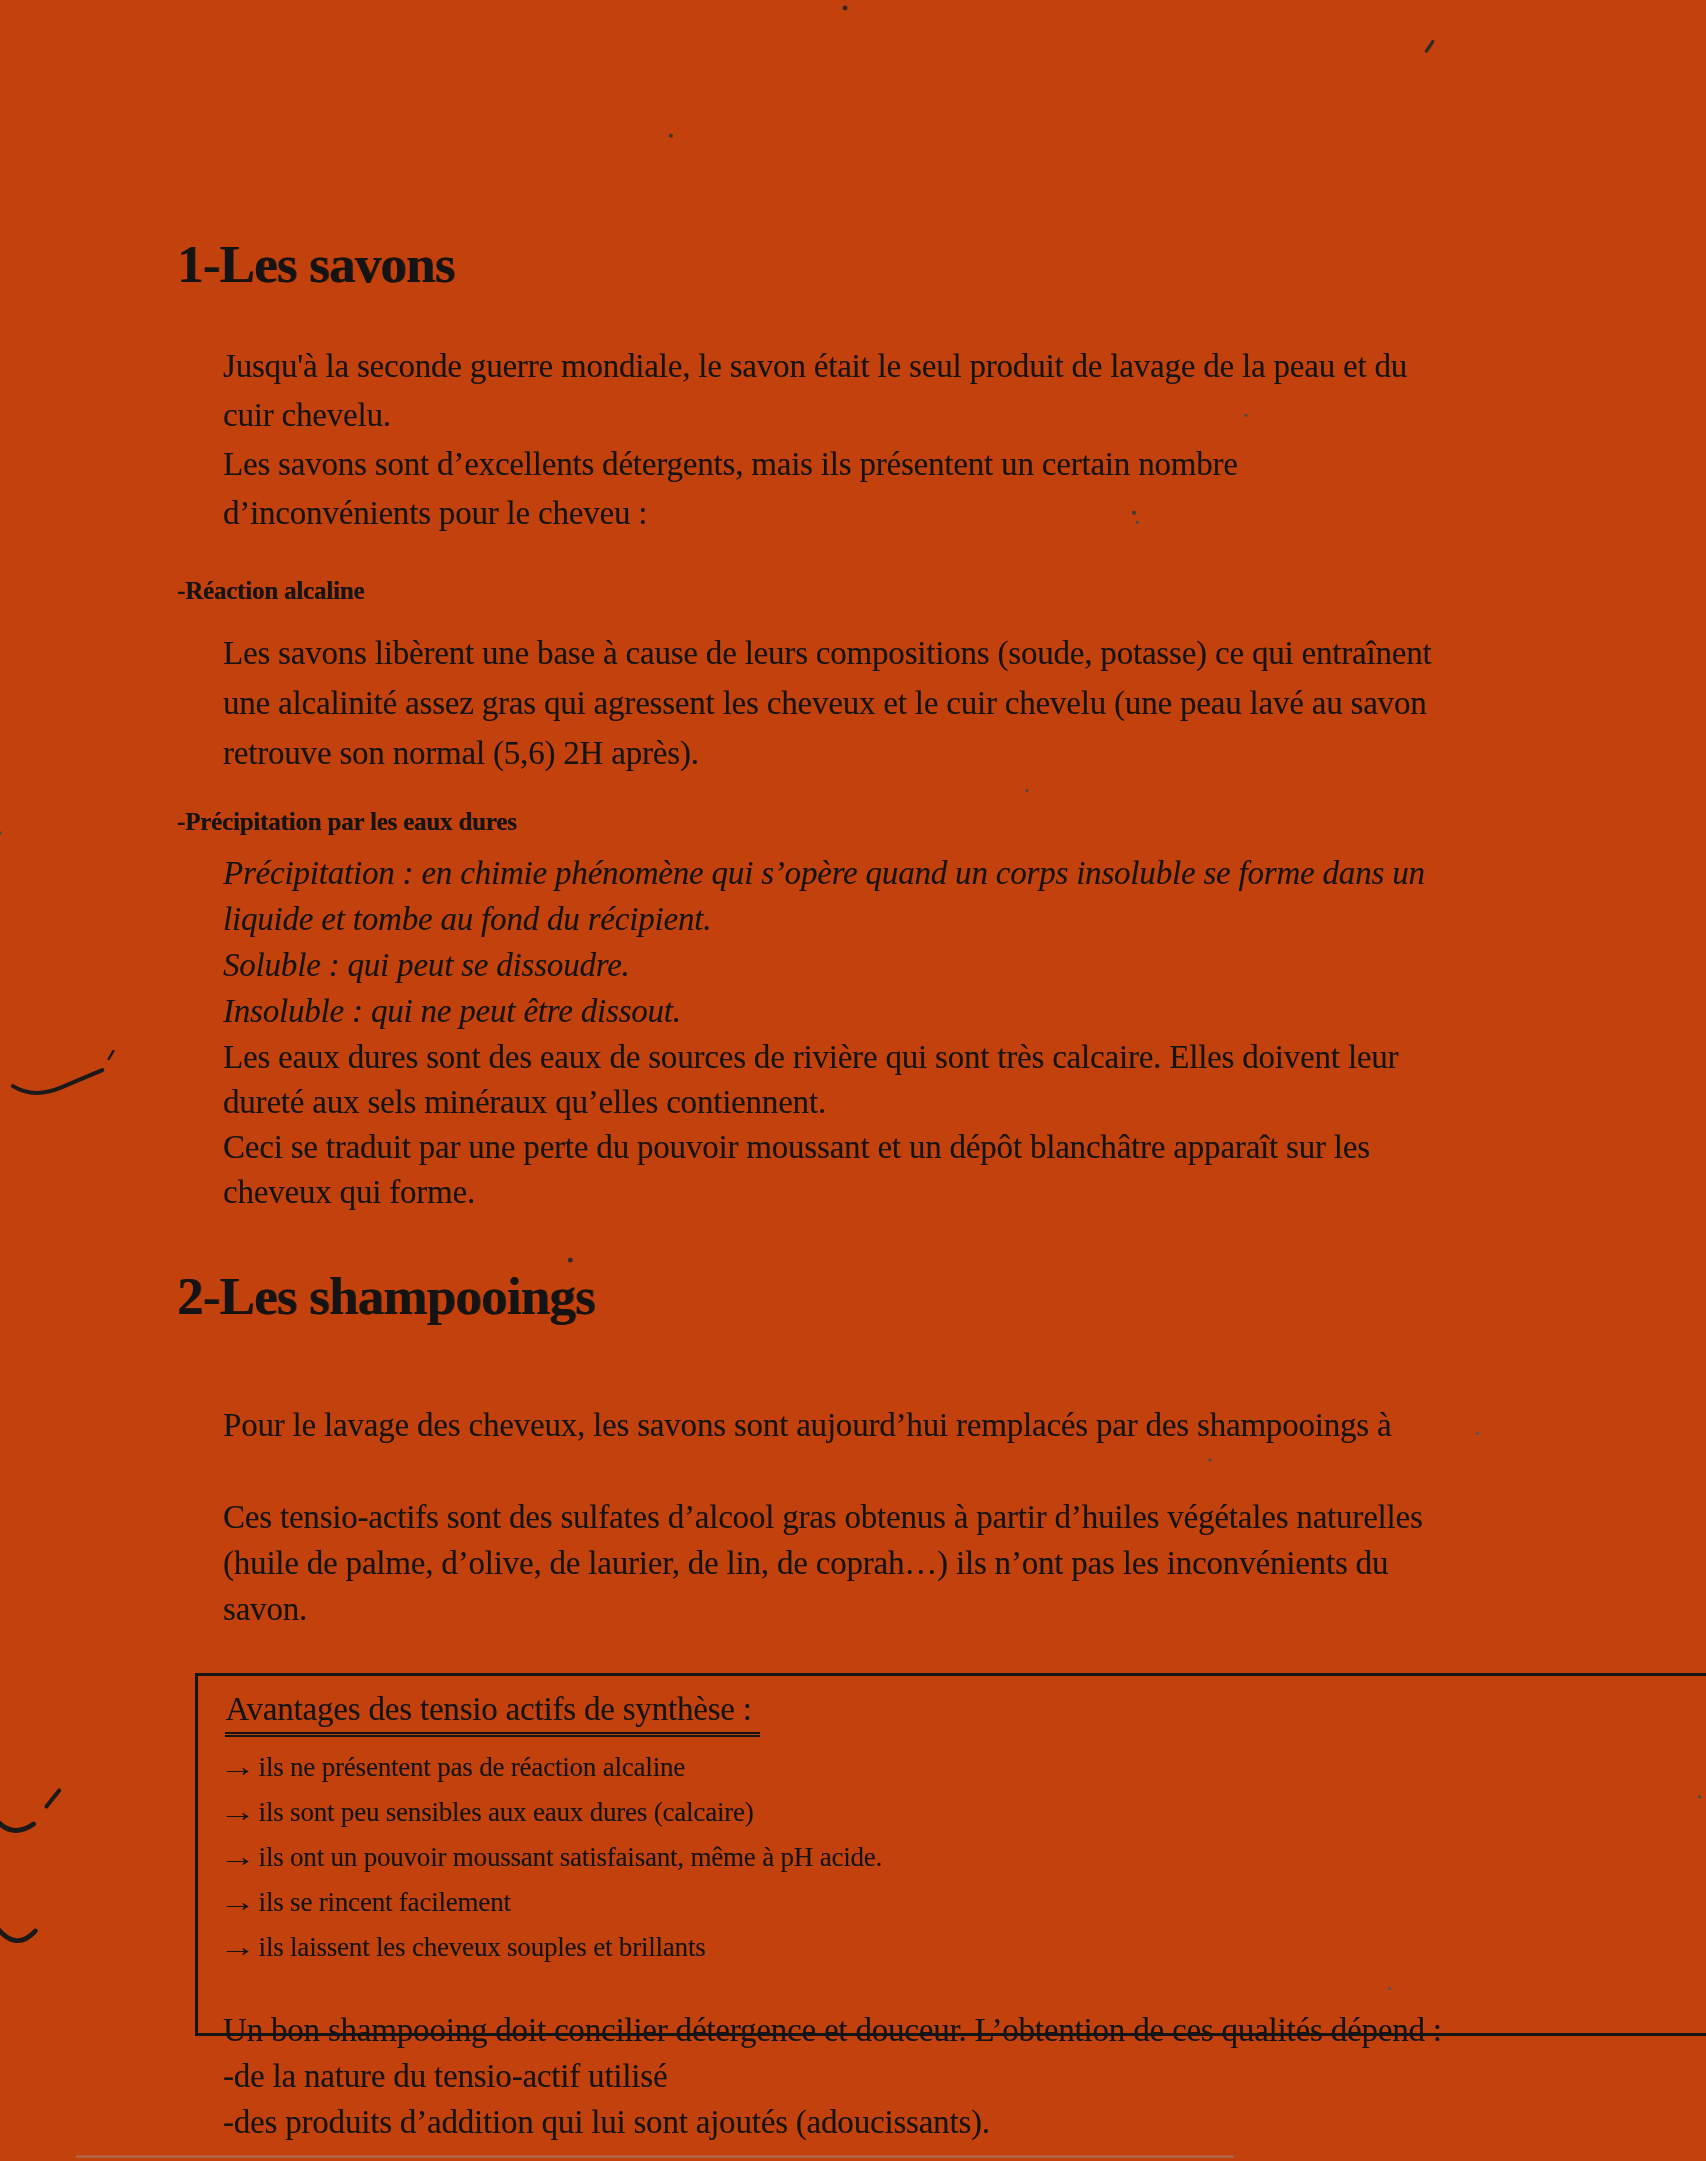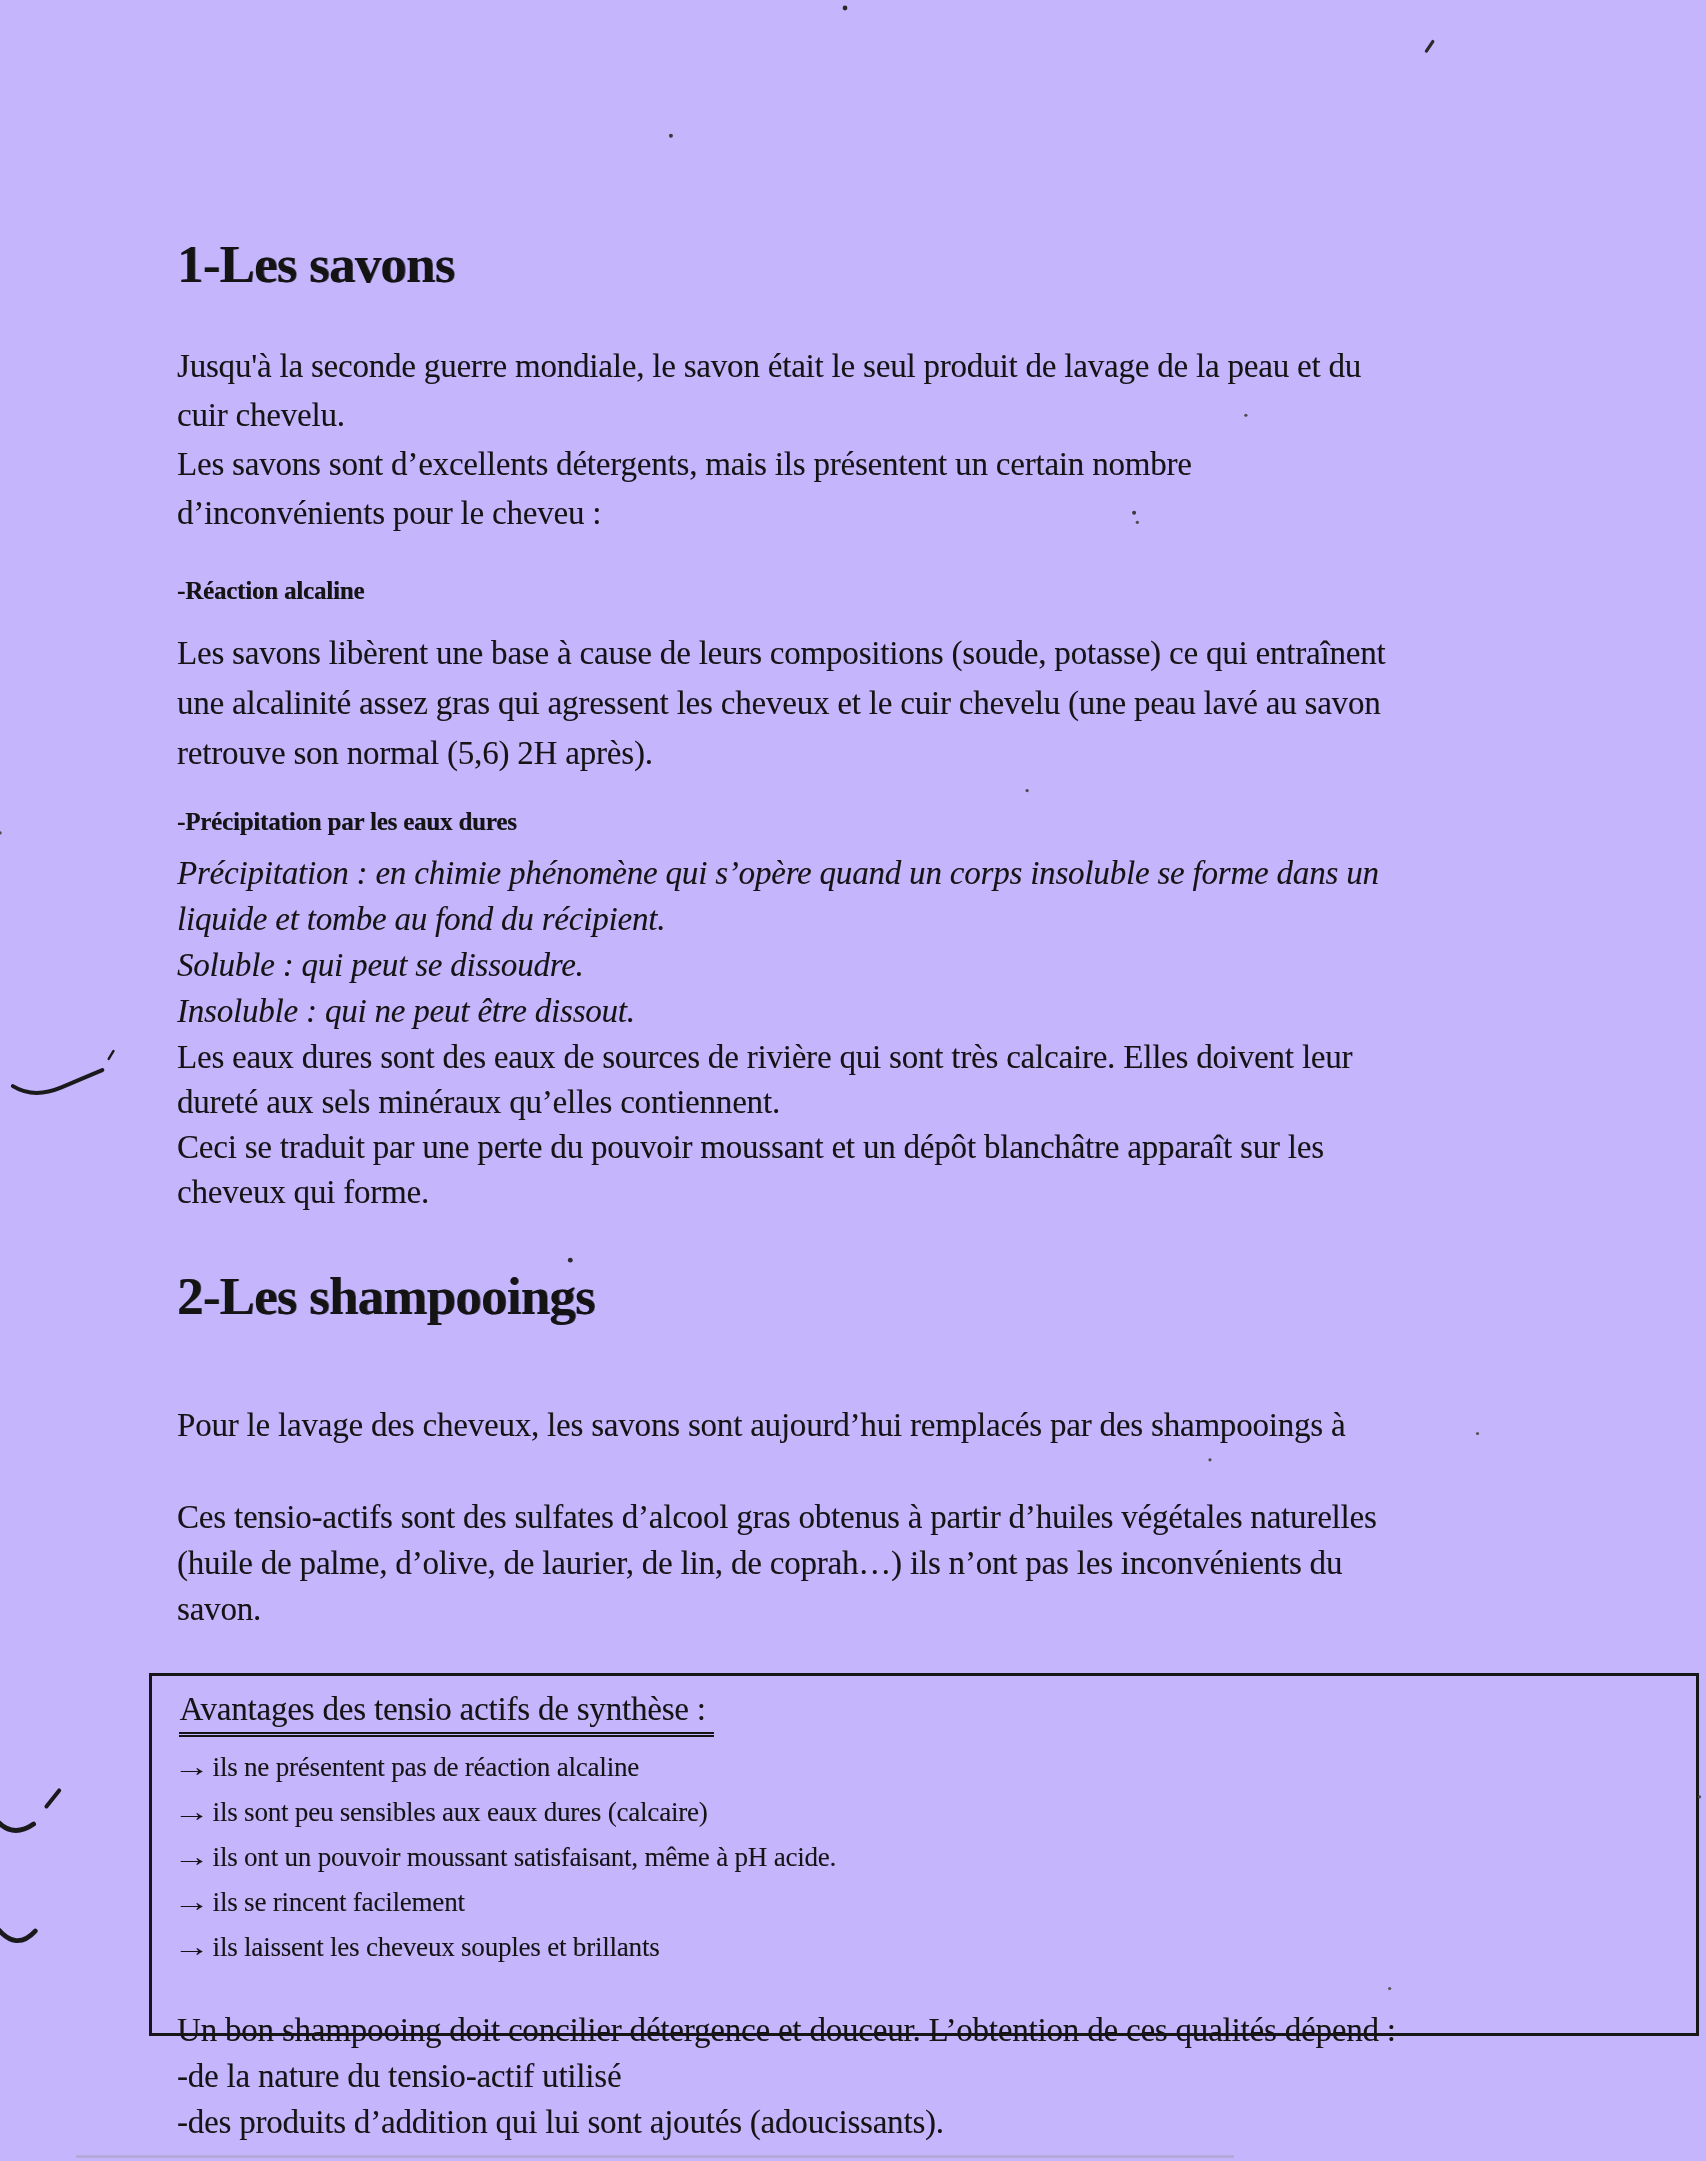--- a/index.html
+++ b/index.html
@@ -1,21 +1,21 @@
 <!DOCTYPE html>
 <html lang="fr" style="font-size:12.8px"><head>
 <meta charset="utf-8">
 <style>
   html, body { margin: 0; padding: 0; background: #dcdcdc; }
   .page {
     position: relative;
     width: 1706px;
     height: 2161px;
     margin: 0 auto;
-    background: #c4b5fd;
+    background: #c2410c;
     font-family: "Liberation Serif", "DejaVu Serif", serif;
     color: #141414;
     overflow: hidden;
   }
   .block { position: absolute; left: 177px; }
   .line { white-space: nowrap; }
   .h-main {
     font-size: 53px;
     font-weight: bold;
     letter-spacing: -0.8px;
@@ -27,21 +27,21 @@
   .lh58 .line { line-height: 46px; }
   .lh57 .line { line-height: 46px; }
   .lh56 .line { line-height: 45px; }
   .subhead {
     font-size: 25px;
     font-weight: bold;
     letter-spacing: -0.2px;
     text-shadow: 0.4px 0 0 rgba(10,10,10,0.5);
   }
   .italic { font-style: italic; }
-  .ink { text-shadow: 0.3px 0.3px 0 rgba(30,30,30,0.28); }
+  .ink { text-shadow: 0.3px 0.3px 0 rgba(30,30,30,0.28); margin-left: 46px; }
 
   .adv-box {
     position: absolute;
     left: 149px;
     top: 1673px;
     width: 1550px;
     height: 363px;
     box-sizing: border-box;
     border: 3.2px solid #161616;
     padding: 9.6px 16px 0 21px;

